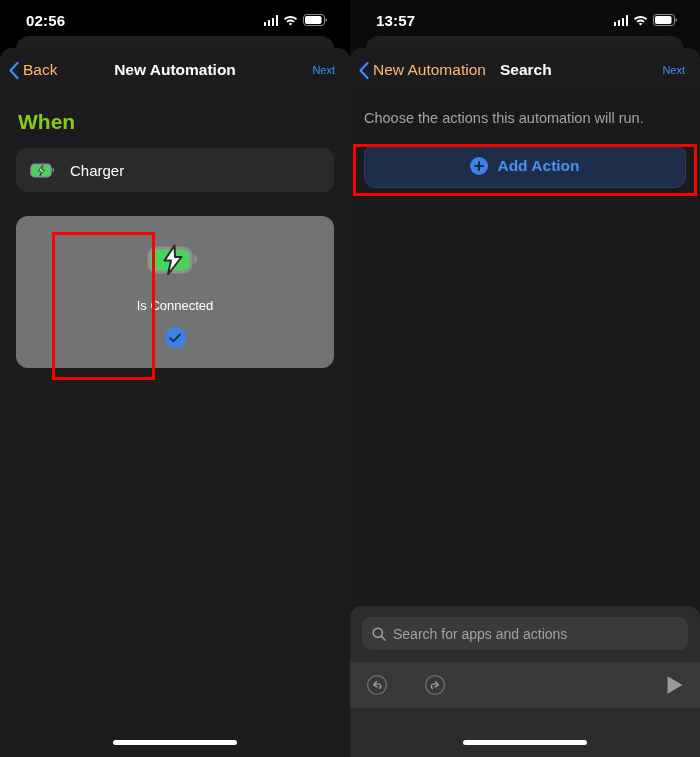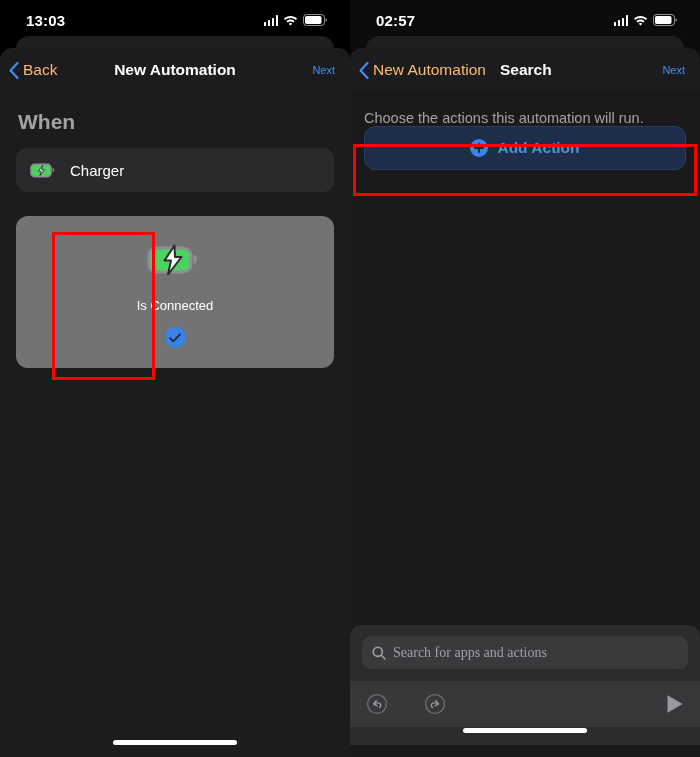--- a/index.html
+++ b/index.html
@@ -138,21 +138,21 @@
   .content {
     position: absolute;
     top: 92px;
     left: 0; right: 0; bottom: 0;
     background: #1c1c1e;
     overflow: hidden;
   }
   .phone.right .content { background: #1a1a1c; }
 
   .section-title {
-    color: #a3a3a3;
+    color: #84cc16;
     font-size: 21px;
     font-weight: 700;
     margin: 18px 0 0 18px;
   }
 
   .row-card {
     margin: 14px 16px 0 16px;
     background: #2a2a2c;
     border-radius: 11px;
     height: 44px;
@@ -212,21 +212,21 @@
   .radio-on { background: #3b82e8; }
   .radio-off { border: 2px solid #3b82e8; }
 
   
   .subtitle {
     color: #a3a3a3;
     font-size: 14.5px;
     margin: 18px 0 0 14px;
   }
   .add-action {
-    margin: 0 14px 0 14px;
+    margin: 18px 14px 0 14px;
     height: 44px;
     background: #1d2d4a;
     border: 1px solid #2b3d5e;
     border-radius: 11px;
     display: flex;
     align-items: center;
     justify-content: center;
     gap: 9px;
     cursor: pointer;
     box-sizing: border-box;
@@ -253,26 +253,25 @@
     left: 4px; right: 4px; top: 8px; height: 2px;
   }
   .plus-circle::after {
     top: 4px; bottom: 4px; left: 8px; width: 2px;
   }
 
   
   .bottom-panel {
     position: absolute;
     left: 0; right: 0;
-    bottom: 12px;
-    height: 120px;
+    bottom: 0;
+    height: 151px;
     background: #2c2c2e;
     border-radius: 12px 12px 0 0;
     overflow: hidden;
-    font-family: Liberation Serif, serif;
   }
   .search-wrap {
     padding: 11px 12px 12px 12px;
   }
   .search-box {
     height: 33px;
     background: #3a3a3c;
     border-radius: 9px;
     display: flex;
     align-items: center;
@@ -332,21 +331,21 @@
   }
 </style>
 </head>
 <body>
 
 <div class="screens">
 
   <div class="phone left">
 
     <div class="statusbar">
-      <div class="status-time">13:03</div>
+      <div class="status-time">02:56</div>
       <div class="status-icons">
         <div class="sig">
             <i></i>
             <i></i>
             <i></i>
             <i></i>
           </div>
         <svg class="wifi-ic" width="15" height="11" viewBox="0 0 15 11">
           <path d="M7.5 1.1C4.9 1.1 2.6 2.1 0.9 3.7L2.1 5C3.5 3.7 5.4 2.9 7.5 2.9s4 0.8 5.4 2.1L14.1 3.7C12.4 2.1 10.1 1.1 7.5 1.1z" fill="#fff"></path>
           <path d="M7.5 4.6c-1.6 0-3 0.6-4.1 1.6l1.2 1.3c0.8-0.7 1.8-1.1 2.9-1.1s2.1 0.4 2.9 1.1l1.2-1.3C10.5 5.2 9.1 4.6 7.5 4.6z" fill="#fff"></path>
@@ -407,21 +406,21 @@
 
       </div>
     </div>
 
     <div class="home-indicator"></div>
   </div>
 
   <div class="phone right">
 
     <div class="statusbar">
-      <div class="status-time">02:57</div>
+      <div class="status-time">13:57</div>
       <div class="status-icons">
         <div class="sig">
             <i></i>
             <i></i>
             <i></i>
             <i></i>
           </div>
         <svg class="wifi-ic" width="15" height="11" viewBox="0 0 15 11">
           <path d="M7.5 1.1C4.9 1.1 2.6 2.1 0.9 3.7L2.1 5C3.5 3.7 5.4 2.9 7.5 2.9s4 0.8 5.4 2.1L14.1 3.7C12.4 2.1 10.1 1.1 7.5 1.1z" fill="#fff"></path>
           <path d="M7.5 4.6c-1.6 0-3 0.6-4.1 1.6l1.2 1.3c0.8-0.7 1.8-1.1 2.9-1.1s2.1 0.4 2.9 1.1l1.2-1.3C10.5 5.2 9.1 4.6 7.5 4.6z" fill="#fff"></path>

